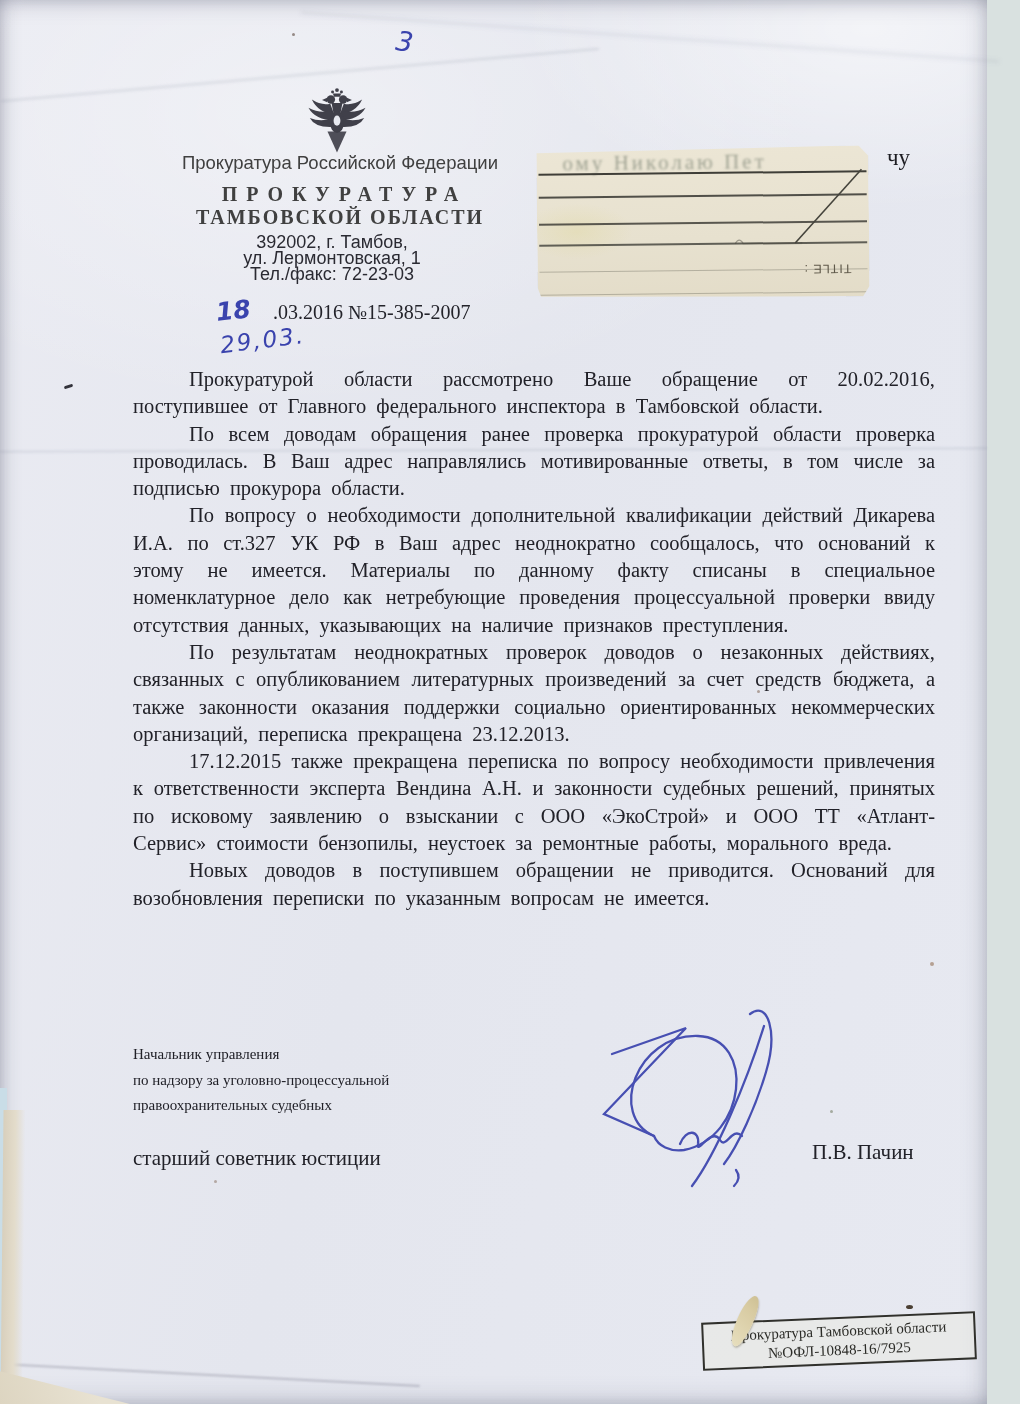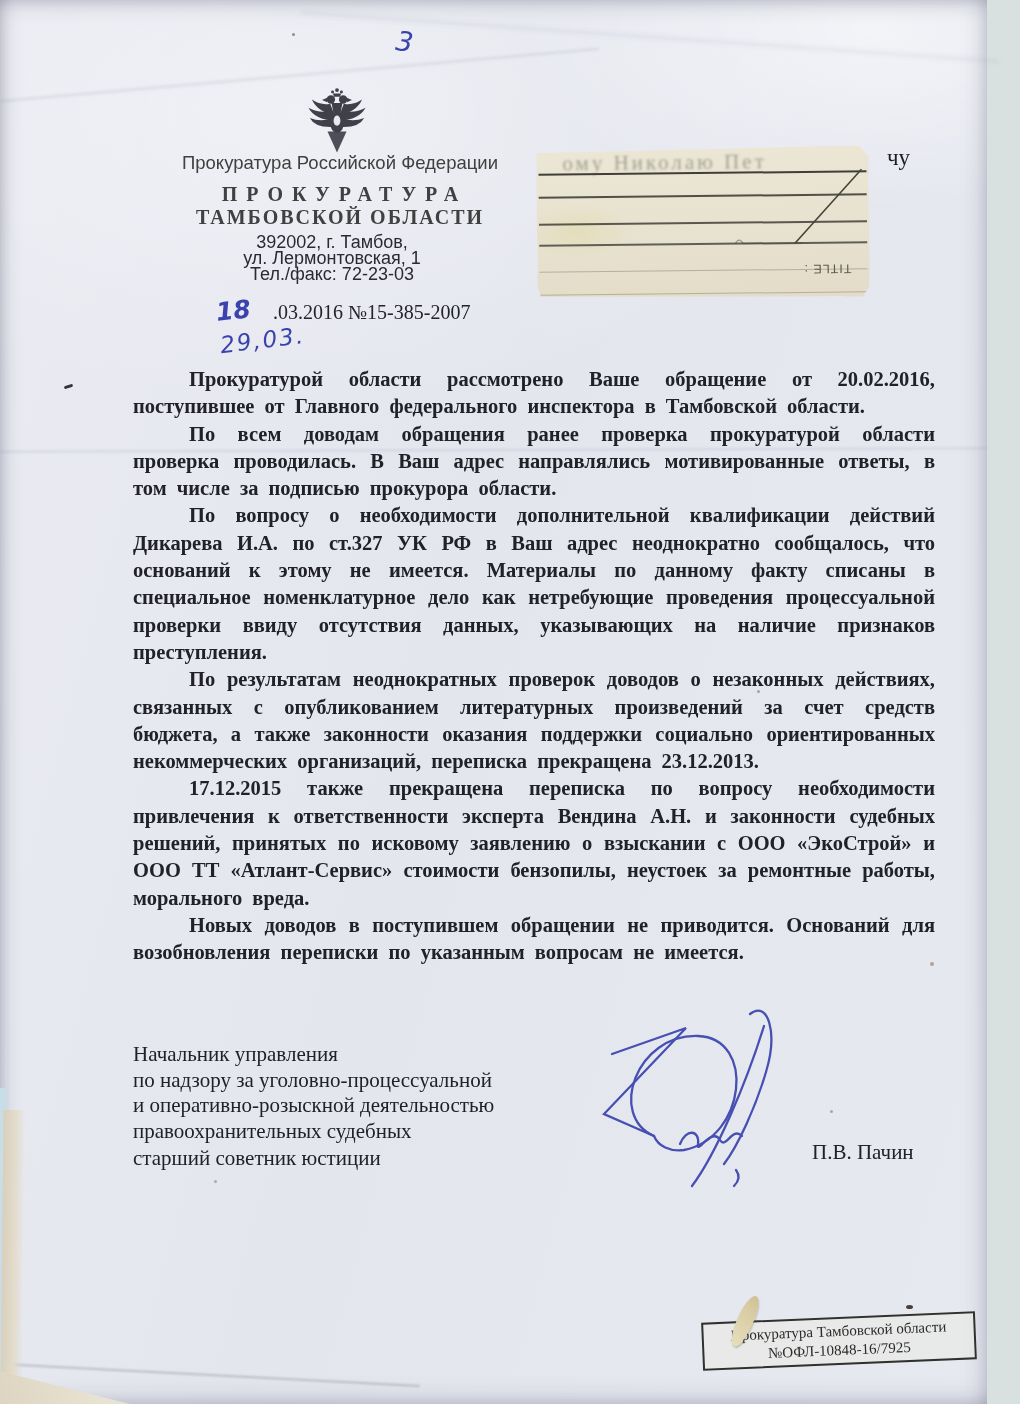--- a/index.html
+++ b/index.html
@@ -61,24 +61,24 @@
   .sticker .rule{position:absolute;left:2px;right:2px;background:#3f3e38;}
   .sticker .rule.faint{background:rgba(90,88,78,.35);height:1px;}
   .sticker .ghost{position:absolute;left:26px;top:3px;font-size:21px;color:rgba(96,108,92,.55);
     filter:blur(1.3px);letter-spacing:3px;white-space:nowrap;}
   .sticker .title-label{position:absolute;right:18px;top:116px;transform:rotate(180deg);
     font-family:"Liberation Sans",sans-serif;font-size:12.5px;color:#5f594a;letter-spacing:1px;}
   .sticker svg.cut{position:absolute;left:0;top:0;width:332px;height:151px;}
   .addressee-suffix{position:absolute;left:855px;top:145px;font-size:23px;color:#1d1d22;margin-left:32px;}
   
   .body-text{position:absolute;left:133px;top:366px;width:802px;
-    font-size:20.5px;line-height:27.3px;color:#212128;text-align:justify;word-spacing:5px;font-weight:bold;}
+    font-size:20.5px;line-height:27.3px;color:#212128;text-align:justify;word-spacing:5px;}
   .body-text p{margin:0;text-indent:56px;}
   
-  .sig-block{position:absolute;left:133px;top:1042px;font-size:21px;line-height:25.5px;color:#212128;}
+  .sig-block{position:absolute;left:133px;top:1042px;font-size:15px;line-height:25.5px;color:#212128;}
   .sig-rank{position:absolute;left:133px;top:1146px;font-size:21px;color:#212128;}
   .sig-name{position:absolute;left:812px;top:1140px;font-size:21px;color:#212128;}
   .sig-ink{position:absolute;left:588px;top:998px;width:220px;height:200px;}
   
   .stamp{position:absolute;left:702px;top:1317px;width:262px;
     border:2px solid #30302c;transform:rotate(-2.4deg);
     padding:3px 4px 4px;text-align:center;
     font-size:15px;line-height:18.5px;color:#2c2c28;
     background:rgba(234,233,226,.55);}
   .stamp-scratch{position:absolute;left:737px;top:1294px;width:16px;height:54px;
@@ -170,21 +170,20 @@
     <p>По всем доводам обращения ранее проверка прокуратурой области проверка проводилась. В Ваш адрес направлялись мотивированные ответы, в том числе за подписью прокурора области.</p>
     <p>По вопросу о необходимости дополнительной квалификации действий Дикарева И.А. по ст.327 УК РФ в Ваш адрес неоднократно сообщалось, что оснований к этому не имеется. Материалы по данному факту списаны в специальное номенклатурное дело как нетребующие проведения процессуальной проверки ввиду отсутствия данных, указывающих на наличие признаков преступления.</p>
     <p>По результатам неоднократных проверок доводов о незаконных действиях, связанных с опубликованием литературных произведений за счет средств бюджета, а также законности оказания поддержки социально ориентированных некоммерческих организаций, переписка прекращена 23.12.2013.</p>
     <p>17.12.2015 также прекращена переписка по вопросу необходимости привлечения к ответственности эксперта Вендина А.Н. и законности судебных решений, принятых по исковому заявлению о взыскании с ООО «ЭкоСтрой» и ООО ТТ «Атлант-Сервис» стоимости бензопилы, неустоек за ремонтные работы, морального вреда.</p>
     <p>Новых доводов в поступившем обращении не приводится. Оснований для возобновления переписки по указанным вопросам не имеется.</p>
   </div>
 
   <div class="sig-block">
     <div>Начальник управления</div>
     <div>по надзору за уголовно-процессуальной</div>
-    <div>и оперативно-розыскной деятельностью</div>
     <div>правоохранительных судебных</div>
   </div>
   <div class="sig-rank">старший советник юстиции</div>
   <div class="sig-name">П.В. Пачин</div>
 
   <svg class="sig-ink" viewBox="0 0 220 200">
     <g stroke="#3a43ad" stroke-width="2.3" fill="none" stroke-linecap="round" opacity=".92">
       <path d="M24 56 L98 30 L16 116 L66 138"></path>
       <path d="M66 138 C20 118 48 36 110 38 C168 40 158 140 96 152 C82 154 70 148 66 138"></path>
       <path d="M162 16 C180 2 190 34 178 74 C168 108 150 148 136 166"></path>

